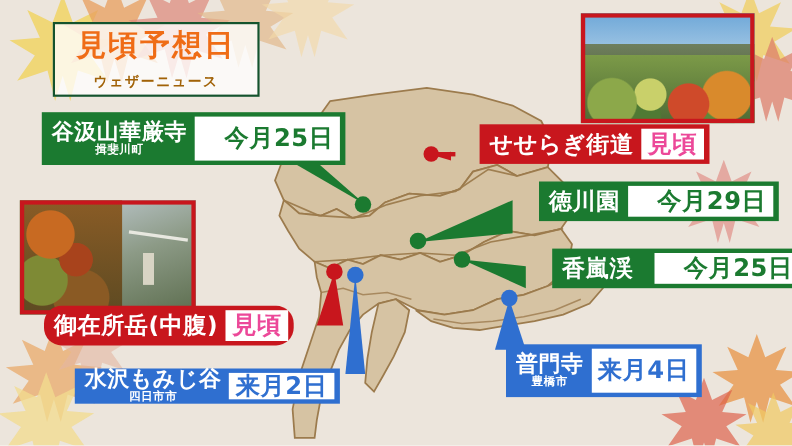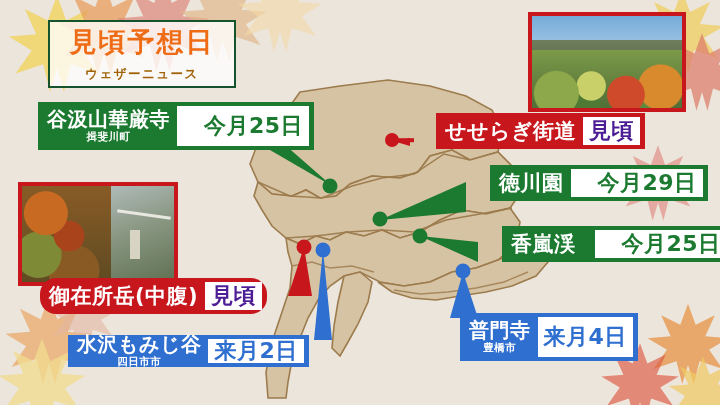--- a/index.html
+++ b/index.html
@@ -63,21 +63,21 @@
     display: flex; align-items: center; justify-content: center;
     background: #fff;
     font-size: 22px; font-weight: 700;
     padding: 0 6px;
     margin: 4px 5px 4px 0;
     letter-spacing: .5px;
   }
   .label.green  { background: #1b7a30; }
   .label.green  .value { color: #1b7a30; padding-left: 27px; }
   .label.red    { background: #c8161d; }
-  .label.red    .value { color: #4c1d95; }
+  .label.red    .value { color: #ec4899; }
   .label.blue   { background: #2f6fd0; }
   .label.blue   .value { color: #2f6fd0; }
 
   
   #title-box {
     position: absolute; left: 48px; top: 20px;
     width: 188px; height: 68px;
     background: rgba(255,255,255,.78);
     border: 2px solid #14532d;
     display: flex; flex-direction: column;

